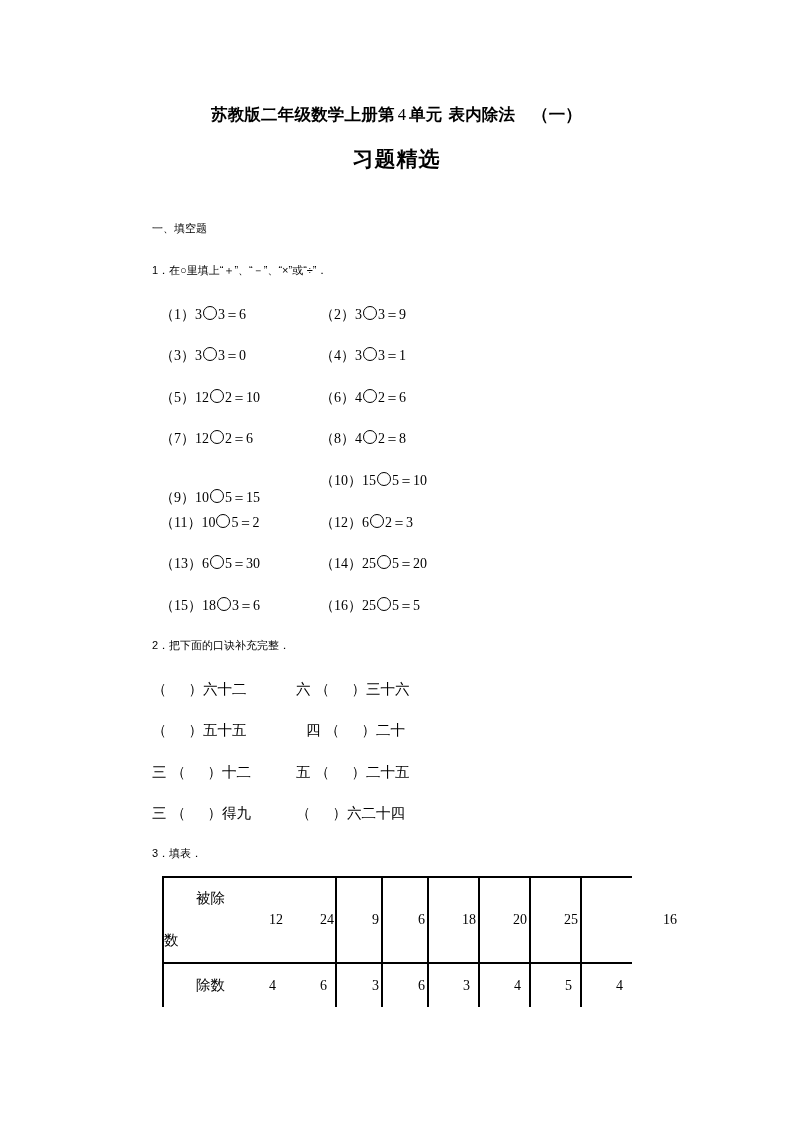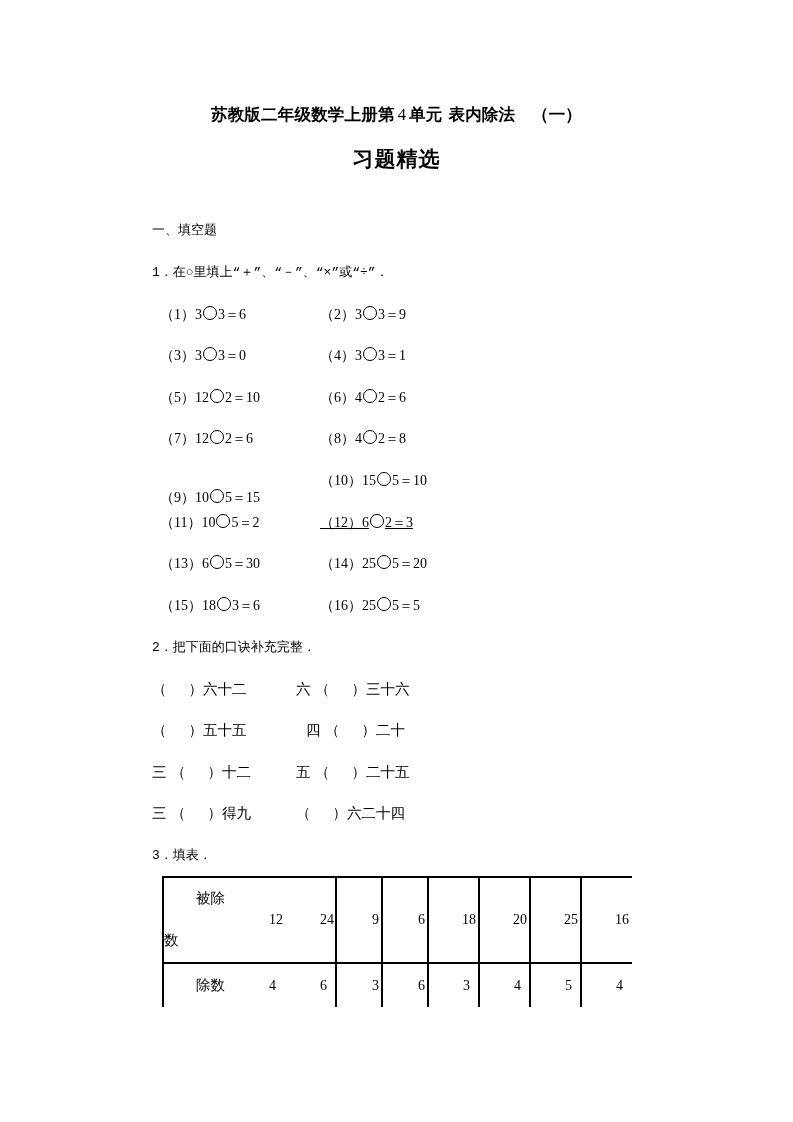--- a/index.html
+++ b/index.html
@@ -4,22 +4,22 @@
 <style>
   html, body { margin: 0; padding: 0; background: #ffffff; }
   body { width: 793px; height: 1122px; position: relative; overflow: hidden;
          font-family: "DejaVu Serif", "Liberation Serif", serif; color: #000; }
   .page { position: absolute; left: 0; top: 0; width: 793px; height: 800px; background: #fff; }
   .title { position: absolute; left: 0; width: 793px; text-align: center; top: 104px;
            font-family: "DejaVu Sans", "Liberation Sans", sans-serif; font-weight: bold; font-size: 16.5px; letter-spacing: 0.2px; }
   .title .num { font-family: "Liberation Serif", serif; font-weight: normal; padding: 0 3px; }
   .subtitle { position: absolute; left: 0; width: 793px; text-align: center; top: 145px;
               font-family: "DejaVu Sans", "Liberation Sans", sans-serif; font-weight: bold; font-size: 21px; letter-spacing: 1px; }
-  .line { position: absolute; left: 152px; font-size: 13px; white-space: pre;
-          font-family: Liberation Mono, monospace; }
+  .line { position: absolute; left: 152px; font-size: 11px; white-space: pre;
+          font-family: Liberation Sans, sans-serif; }
   .eq { position: absolute; font-size: 14px; white-space: pre;
         font-family: "Liberation Serif", "DejaVu Serif", serif; }
   .circ { display: inline-block; width: 12px; height: 12px; border: 1px solid #000; border-radius: 50%;
           vertical-align: -1px; margin: 0 1px; }
   .kou { position: absolute; font-size: 14.5px; white-space: pre;
          font-family: "DejaVu Sans", "Liberation Sans", sans-serif; }
   .tbl { position: absolute; left: 162px; top: 876px; width: 470px; height: 131px; }
   .tbl .hl { position: absolute; height: 1.5px; background: #000; left: 0; }
   .tbl .vl { position: absolute; width: 1.5px; background: #000; top: 0; height: 131px; }
   .cell { position: absolute; font-size: 14px; font-family: "Liberation Serif", serif; text-align: right; }
@@ -46,21 +46,21 @@
     <div class="eq" style="left:160px;top:389px;"><span>（5）</span><span>12</span><span class="circ"></span><span>2</span><span>＝10</span></div>
     <div class="eq" style="left:320px;top:389px;"><span>（6）</span><span>4</span><span class="circ"></span><span>2</span><span>＝6</span></div>
 
     <div class="eq" style="left:160px;top:430px;"><span>（7）</span><span>12</span><span class="circ"></span><span>2</span><span>＝6</span></div>
     <div class="eq" style="left:320px;top:430px;text-align:right;"><span>（8）</span><span>4</span><span class="circ"></span><span>2</span><span>＝8</span></div>
 
     <div class="eq" style="left:160px;top:472px;margin-top:17px;"><span>（9）</span><span>10</span><span class="circ"></span><span>5</span><span>＝15</span></div>
     <div class="eq" style="left:320px;top:472px;"><span>（10）</span><span>15</span><span class="circ"></span><span>5</span><span>＝10</span></div>
 
     <div class="eq" style="left:160px;top:514px;text-align:center;"><span>（11）</span><span>10</span><span class="circ"></span><span>5</span><span>＝2</span></div>
-    <div class="eq" style="left:320px;top:514px;text-decoration:underline;"><span>（12）</span><span>6</span><span class="circ"></span><span>2</span><span>＝3</span></div>
+    <div class="eq" style="left:320px;top:514px;"><span>（12）</span><span>6</span><span class="circ"></span><span>2</span><span>＝3</span></div>
 
     <div class="eq" style="left:160px;top:555px;"><span>（13）</span><span>6</span><span class="circ"></span><span>5</span><span>＝30</span></div>
     <div class="eq" style="left:320px;top:555px;"><span>（14）</span><span>25</span><span class="circ"></span><span>5</span><span>＝20</span></div>
 
     <div class="eq" style="left:160px;top:597px;"><span>（15）</span><span>18</span><span class="circ"></span><span>3</span><span>＝6</span></div>
     <div class="eq" style="left:320px;top:597px;"><span>（16）</span><span>25</span><span class="circ"></span><span>5</span><span>＝5</span></div>
   </div>
 
   <div class="line" style="top:638px;">2．把下面的口诀补充完整．</div>
 
@@ -95,21 +95,21 @@
     <div class="hcell" style="left:2px;top:55px;">数</div>
     <div class="hcell" style="left:34px;top:100px;">除数</div>
 
     <div class="cell" style="left:100px;top:36px;width:21px;">12</div>
     <div class="cell" style="left:140px;top:36px;width:32px;">24</div>
     <div class="cell" style="left:176px;top:36px;width:41px;">9</div>
     <div class="cell" style="left:222px;top:36px;width:41px;">6</div>
     <div class="cell" style="left:268px;top:36px;width:46px;">18</div>
     <div class="cell" style="left:319px;top:36px;width:46px;">20</div>
     <div class="cell" style="left:370px;top:36px;width:46px;">25</div>
-    <div class="cell" style="left:421px;top:36px;width:46px;">16</div>
+    <div class="cell" style="left:421px;top:36px;width:46px;padding-left:48px;">16</div>
 
     <div class="cell" style="left:100px;top:102px;width:14px;">4</div>
     <div class="cell" style="left:140px;top:102px;width:25px;">6</div>
     <div class="cell" style="left:176px;top:102px;width:41px;">3</div>
     <div class="cell" style="left:222px;top:102px;width:41px;">6</div>
     <div class="cell" style="left:268px;top:102px;width:40px;">3</div>
     <div class="cell" style="left:319px;top:102px;width:40px;">4</div>
     <div class="cell" style="left:370px;top:102px;width:40px;">5</div>
     <div class="cell" style="left:421px;top:102px;width:40px;">4</div>
   </div>

